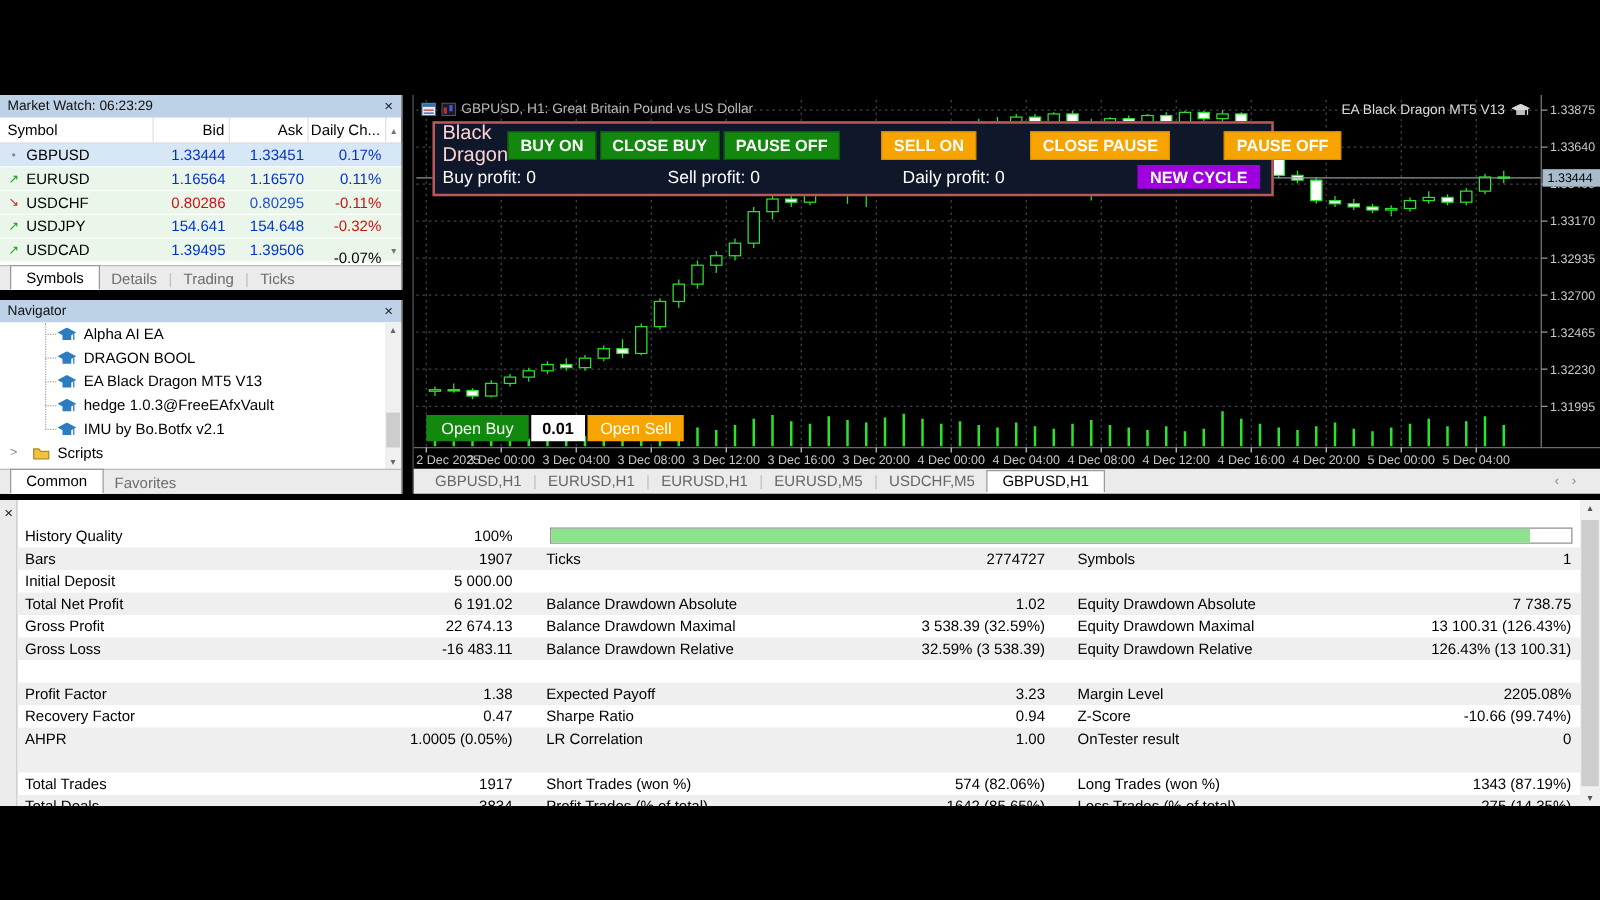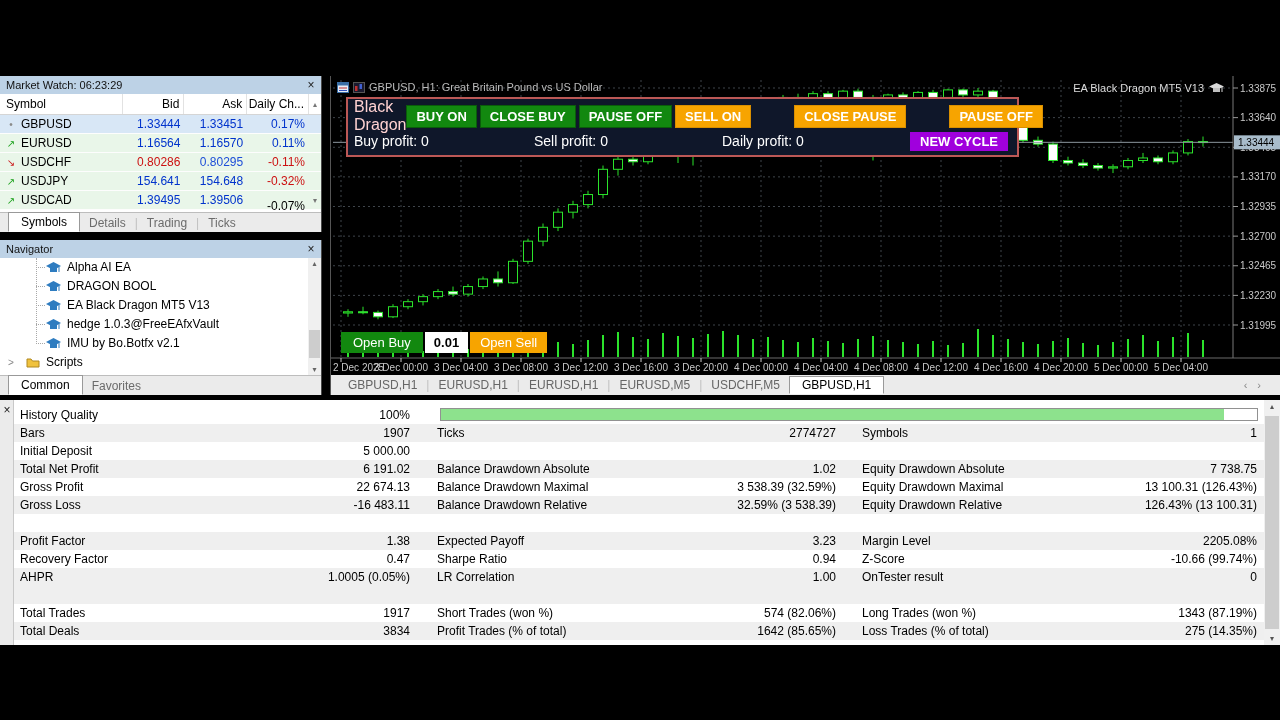--- a/index.html
+++ b/index.html
@@ -55,40 +55,40 @@
                  font-size:11px; color:#b9b9b9; }
   #ea-title { position:absolute; right:56px; top:6px; display:flex; align-items:center; gap:5px;
               font-size:11px; color:#dcdcdc; }
   #ea-panel { position:absolute; left:15px; top:21px; width:673px; height:60px;
               background:#0f172a; border:2px solid #bc5856; }
   .ea-row1 { display:flex; align-items:center; height:30px; padding:4px 8px 0 6px; }
   .ea-name { font-size:16px; color:#ffd2d2; width:118px; }
   .btn { font-size:13px; font-weight:bold; color:#fff; padding:3px 9px; margin-right:3px; white-space:nowrap; }
   .btn.green { background:#12880f; border:1px solid #0a5c0a; }
   .btn.orange { background:#f7a400; border:1px solid #d98f00; }
-  .gap-sell { margin-left:0;gap:40px; }
+  .gap-sell { margin-left:30px;gap:40px; }
   .ea-row2 { display:flex; align-items:center; height:24px; padding:0 6px; font-size:14px; color:#fff; }
   .profit1 { width:180px; } .profit2 { width:188px; }
   .btn.purple { background:#a000dd; border:none; margin-left:auto; padding:2px 10px; }
   #trade-bar { position:absolute; left:10px; top:256px; display:flex; height:21px; align-items:stretch; }
   #trade-bar .ob { background:#12880f; color:#fff; font-size:13px; padding:3px 12px; }
   #trade-bar .lot { background:#fff; color:#000; font-size:13px; font-weight:bold; padding:3px 9px; margin:0 2px; }
   #trade-bar .os { background:#f7a400; color:#fff; font-size:13px; padding:3px 10px; }
   #chart-tabs { position:absolute; left:0; top:299px; width:950px; height:20px; background:#ebebeb;
                 display:flex; align-items:center; font-size:12px; color:#666; padding-left:8px; }
   #chart-tabs .tab.active { border:1px solid #999; border-bottom:1px solid #fff; background:#fff;
                             margin-top:0; padding:1px 12px; }
   .tab-arrows { position:absolute; right:10px; color:#888; font-size:11px; letter-spacing:10px; }
 
   
   #tester { position:absolute; left:0; top:324px; width:1280px; height:245px; background:#fff; overflow:hidden; }
   #tester-strip { position:absolute; left:0; top:0; width:14px; height:245px; background:#ebebeb;
                   border-right:1px solid #c8c8c8; }
   #tester-strip .close-x { left:0; right:auto; top:3px; }
-  #tester-rows { position:absolute; left:14px; top:6px; width:1250px; }
+  #tester-rows { position:absolute; left:14px; top:20px; width:1250px; }
   .t-row { position:relative; height:18px; font-size:12px; color:#000; }
   .t-row.shaded { background:#efefef; }
   .t-row span { position:absolute; top:0; line-height:18px; white-space:nowrap; }
   .l1 { left:6px; } .v1 { right:854px; } .l2 { left:423px; } .v2 { right:428px; }
   .l3 { left:848px; } .v3 { right:7px; }
   .pbar { position:absolute; left:426px; top:2px; width:818px; height:13px; background:#fff;
           border:1px solid #919191; }
   .pbar-fill { height:100%; background:#8de28d; }
   #tester-scroll { position:absolute; right:0; top:0; width:16px; height:245px; background:#f0f0f0; }
   #tester-scroll .thumb { position:absolute; left:1px; top:16px; width:14px; bottom:16px; background:#cdcdcd; }

